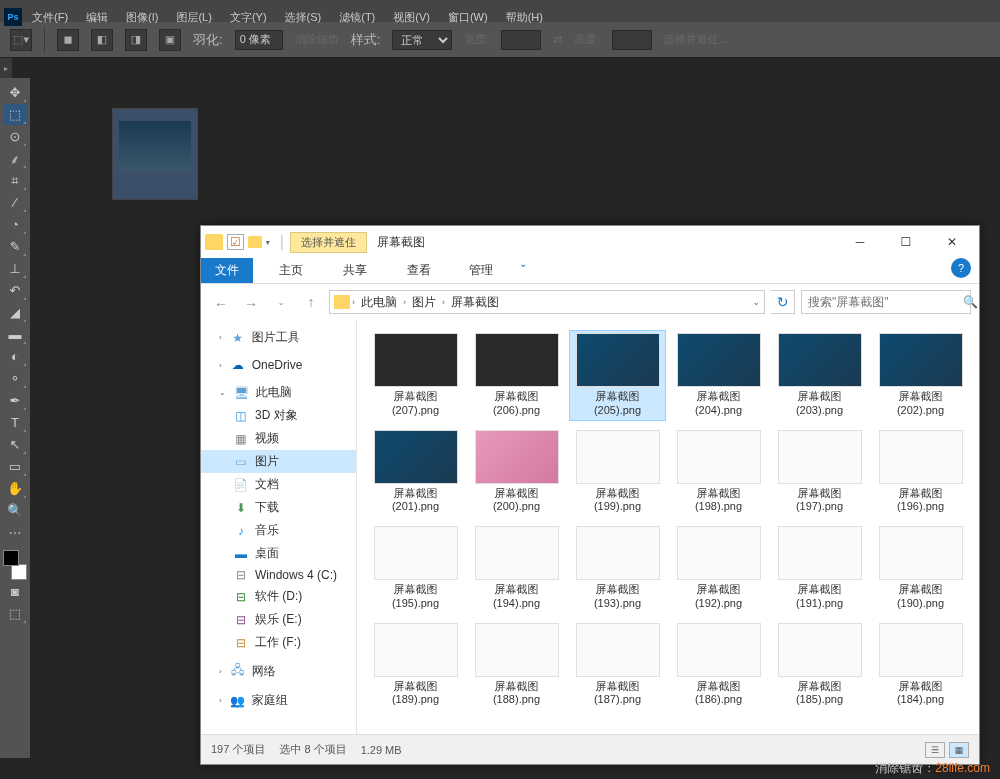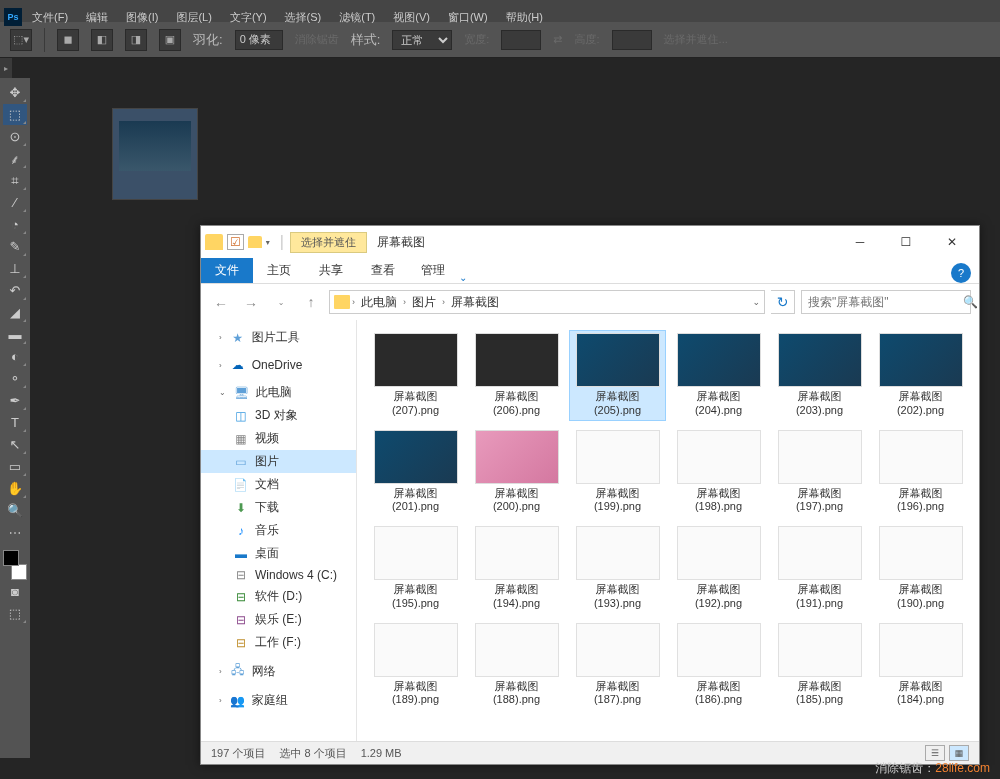--- a/index.html
+++ b/index.html
@@ -40,21 +40,21 @@
     .exp-titlebar { height: 32px; background: #fff; display: flex; align-items: center; padding: 0 4px; }
     .exp-title-icons { display: flex; align-items: center; gap: 4px; }
     .exp-folder-icon { width: 18px; height: 16px; background: #ffd563; border-radius: 2px 2px 0 0; }
     .exp-title-sep { margin: 0 6px; color: #ccc; }
     .exp-tab { background: #ffe89c; border: 1px solid #daca80; padding: 2px 10px; font-size: 11px; color: #555; }
     .exp-title-text { font-size: 12px; color: #333; margin-left: 10px; }
     .exp-win-controls { margin-left: auto; display: flex; }
     .exp-win-btn { width: 46px; height: 30px; display: flex; align-items: center; justify-content: center; font-size: 12px; color: #333; cursor: pointer; }
     
     
-    .exp-ribbon { height: 26px; background: #fff; display: flex; align-items: flex-end; border-bottom: 1px solid #ddd; }
+    .exp-ribbon { height: 26px; background: #fff; display: flex; align-items: flex-start; border-bottom: 1px solid #ddd; gap: 12px; }
     .exp-rtab { padding: 4px 14px; font-size: 12px; color: #333; cursor: pointer; }
     .exp-rtab.active { background: #1979ca; color: #fff; }
     .exp-help { margin-left: auto; width: 20px; height: 20px; background: #1979ca; border-radius: 50%; color: #fff; display: flex; align-items: center; justify-content: center; font-size: 11px; margin-right: 8px; }
     .exp-collapse { color: #1979ca; font-size: 10px; margin-right: 4px; }
     
     
     .exp-nav { height: 36px; background: #fff; display: flex; align-items: center; padding: 0 8px; gap: 6px; }
     .exp-nav-btn { width: 24px; height: 24px; display: flex; align-items: center; justify-content: center; color: #888; font-size: 14px; cursor: pointer; }
     .exp-address { flex: 1; height: 24px; border: 1px solid #ccc; display: flex; align-items: center; padding: 0 4px; gap: 2px; background: #fff; }
     .exp-addr-icon { width: 16px; height: 14px; background: #ffd563; border-radius: 1px; }
@@ -97,21 +97,21 @@
     .exp-item { display: flex; flex-direction: column; align-items: center; padding: 3px; cursor: pointer; }
     .exp-item.selected { background: #cce8ff; border: 1px solid #99d1ff; padding: 2px; }
     .exp-thumb { width: 84px; height: 54px; background: #222; border: 1px solid #ddd; margin-bottom: 3px; }
     .exp-thumb.desktop { background: linear-gradient(135deg, #0e4a6e, #1a3a52); }
     .exp-thumb.light { background: #fafafa; border: 1px solid #e0e0e0; }
     .exp-thumb.pink { background: linear-gradient(135deg, #e89abc, #d478a0); }
     .exp-thumb.dark { background: #2a2a2a; }
     .exp-item-name { font-size: 11px; color: #333; text-align: center; line-height: 1.25; }
     
     
-    .exp-status { height: 23px; background: #f0f0f0; border-top: 1px solid #ddd; display: flex; align-items: center; padding: 0 10px; gap: 14px; font-size: 11px; color: #555; }
+    .exp-status { height: 30px; background: #f0f0f0; border-top: 1px solid #ddd; display: flex; align-items: center; padding: 0 10px; gap: 14px; font-size: 11px; color: #555; }
     .exp-status-right { margin-left: auto; display: flex; gap: 4px; }
     .exp-view-btn { width: 20px; height: 16px; border: 1px solid #aaa; display: flex; align-items: center; justify-content: center; font-size: 9px; cursor: pointer; }
     
     
     .watermark { position: absolute; bottom: 2px; right: 10px; font-size: 12px; color: #ccc; }
     .watermark .orange { color: #f08030; }
   </style>
 </head>
 <body>
 

